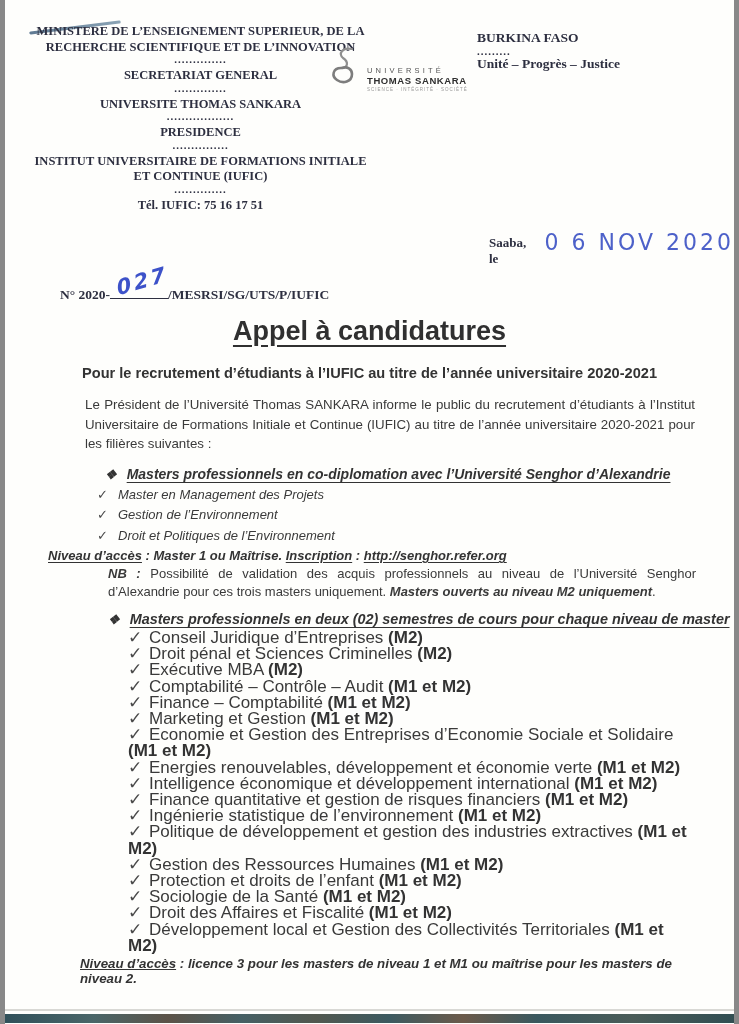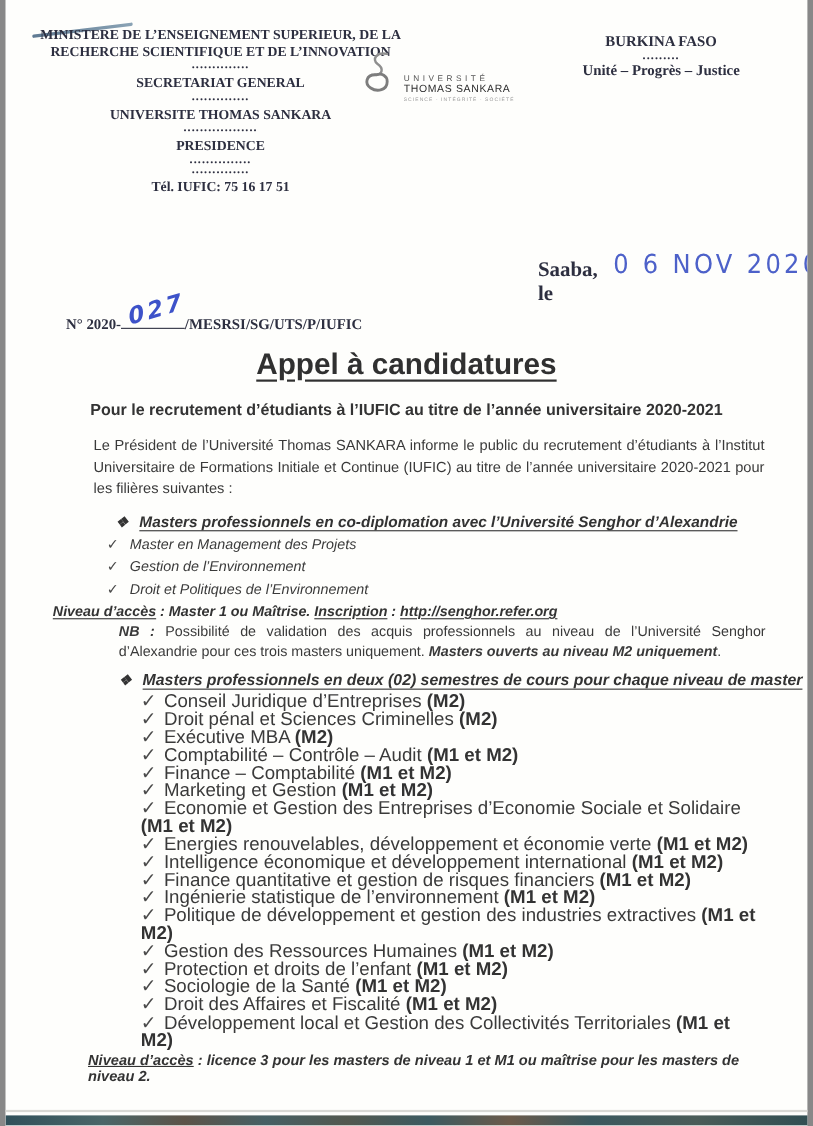--- a/index.html
+++ b/index.html
@@ -42,40 +42,40 @@
   .hdr-left .block { margin-top:4px; }
   .tel { margin-top:4px; }
 
   .logo {
     position:absolute; left:323px; top:46px; width:140px;
     display:flex; align-items:flex-end;
   }
   .logo-mark { flex:0 0 auto; margin-right:5px; }
   .logo-text { padding-top:8px; }
   .logo-line1 { font-size:7.5px; letter-spacing:3.2px; color:#555; white-space:nowrap; }
-  .logo-line2 { font-size:9.5px; font-weight:normal; color:#2e2e2e; letter-spacing:0.6px; white-space:nowrap; }
+  .logo-line2 { font-size:9.5px; font-weight:bold; color:#2e2e2e; letter-spacing:0.6px; white-space:nowrap; }
   .logo-tagline { font-size:4.5px; color:#999; letter-spacing:1px; white-space:nowrap; margin-top:1px; }
 
   .hdr-right {
-    position:absolute; left:482px; top:30px; width:228px;
-    text-align:center;
+    position:absolute; left:472px; top:30px; width:228px;
+    text-align:left;
     font-family:"Liberation Serif", serif;
     font-weight:bold; color:#2d2f40;
     font-size:13.5px; line-height:16px;
   }
   .hdr-right .dots { font-size:11px; line-height:10px; letter-spacing:1px; }
 
   
   .date-line {
     position:absolute; left:484px; top:229px;
     display:flex; align-items:flex-start;
   }
   .date-prefix {
     font-family:"Liberation Serif", serif; font-weight:bold;
-    font-size:19px; color:#2d2f40; margin-top:6px;
+    font-size:13px; color:#2d2f40; margin-top:6px;
   }
   .date-stamp {
     margin-left:14px;
     font-family:"DejaVu Sans", sans-serif;
     font-size:22px; letter-spacing:3px;
     color:#4d61c9;
     transform:scaleY(1.08);
     white-space:nowrap;
   }
 
@@ -166,20 +166,21 @@
 
   <div class="hdr-left">
     <div>MINISTERE DE L’ENSEIGNEMENT SUPERIEUR, DE LA RECHERCHE SCIENTIFIQUE ET DE L’INNOVATION</div>
     <div class="dots">..............</div>
     <div class="block">SECRETARIAT GENERAL</div>
     <div class="dots">..............</div>
     <div class="block">UNIVERSITE THOMAS SANKARA</div>
     <div class="dots">..................</div>
     <div class="block">PRESIDENCE</div>
     <div class="dots">...............</div>
+    <div class="block">INSTITUT UNIVERSITAIRE DE FORMATIONS INITIALE ET CONTINUE (IUFIC)</div>
     <div class="dots">..............</div>
     <div class="tel">Tél. IUFIC: 75 16 17 51</div>
   </div>
 
   <div class="logo">
     <span class="logo-mark">
       <svg width="34" height="42" viewBox="0 0 34 42">
         <path d="M24 3 C14 1 10 8 15 12 C21 16 20 22 13 22" fill="none" stroke="#8f8f8f" stroke-width="2.2" stroke-linecap="round"></path>
         <path d="M13 22 C5 22 3 30 9 34 C15 38 24 36 24 28 C24 23 19 20 14 22" fill="none" stroke="#7d7d7d" stroke-width="2.6" stroke-linecap="round"></path>
       </svg>

